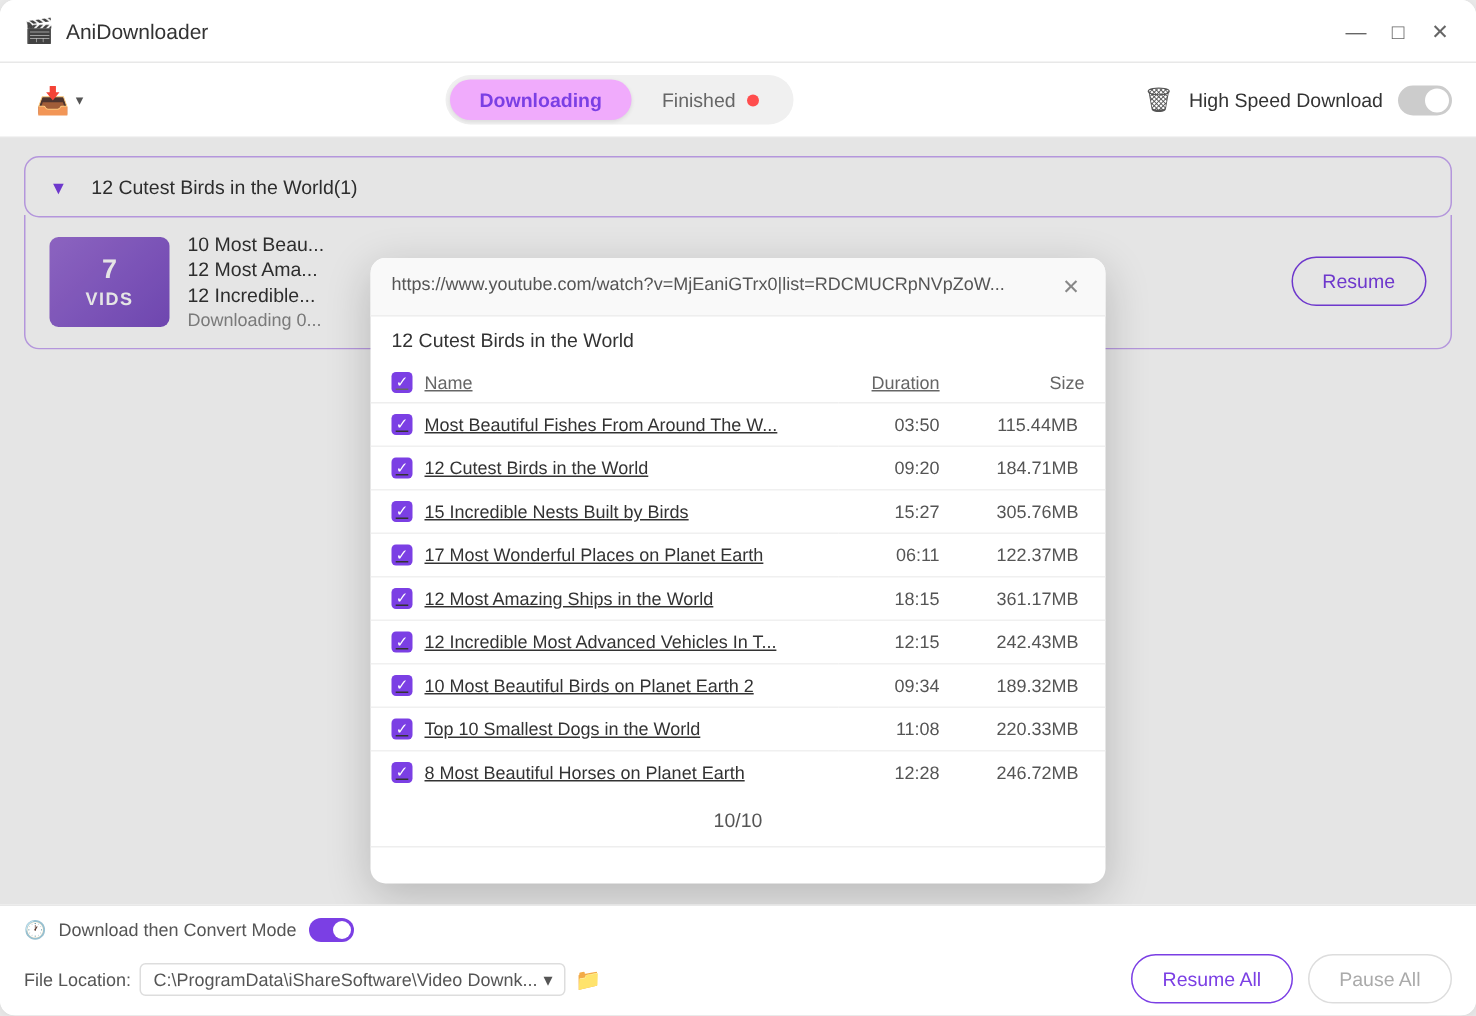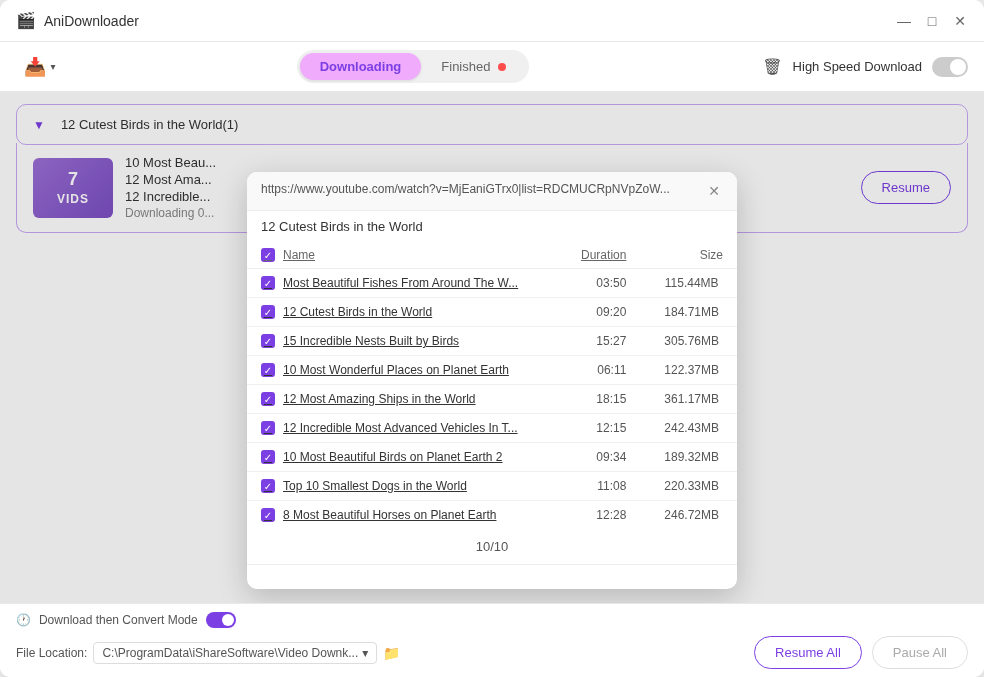--- a/index.html
+++ b/index.html
@@ -489,21 +489,21 @@
           <span>15 Incredible Nests Built by Birds</span>
         </div>
       </td>
       <td>15:27</td>
       <td>305.76MB</td>
     </tr>
               <tr>
       <td>
         <div class="checkbox-cell">
           <div class="cb"></div>
-          <span>10 Most Wonderful Places on Planet Earth</span>
+          <span>17 Most Wonderful Places on Planet Earth</span>
         </div>
       </td>
       <td>06:11</td>
       <td>122.37MB</td>
     </tr>
               <tr>
       <td>
         <div class="checkbox-cell">
           <div class="cb"></div>
           <span>12 Most Amazing Ships in the World</span>

